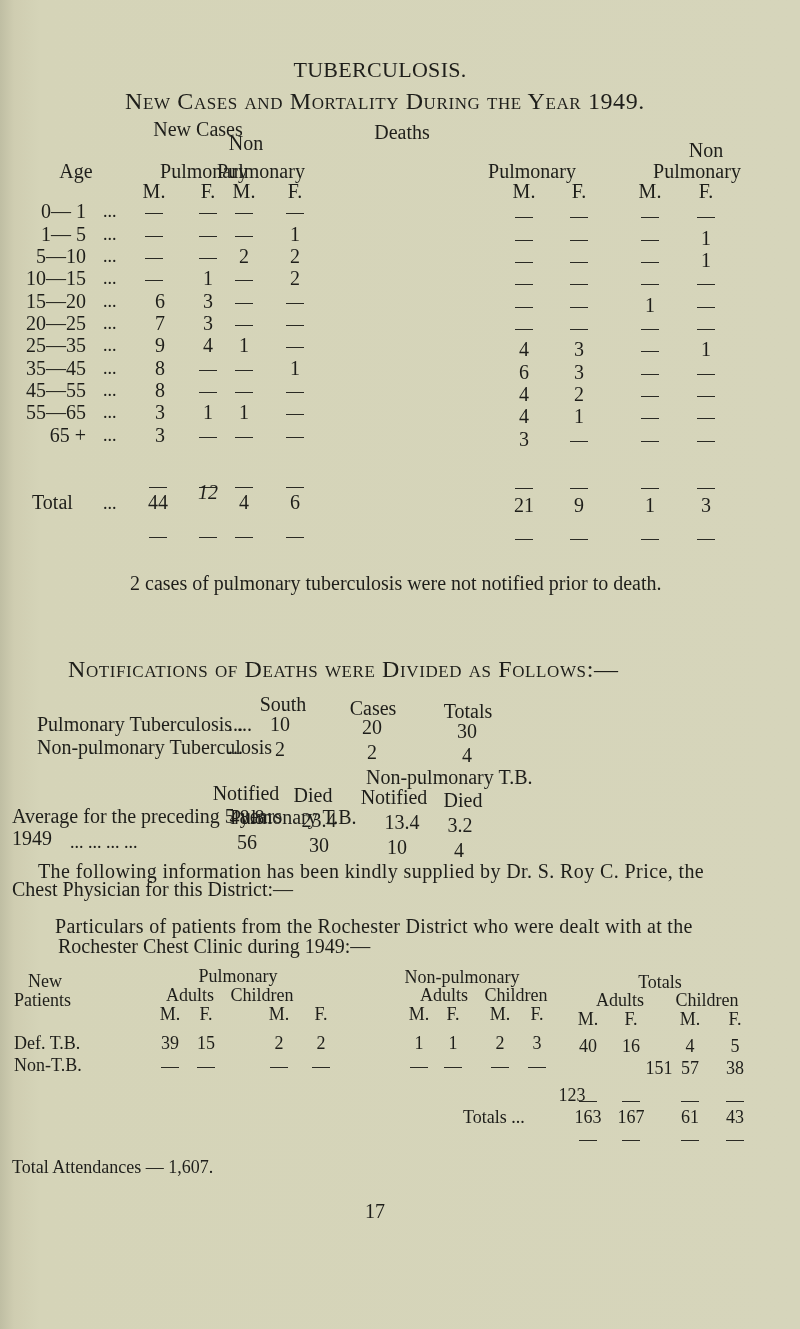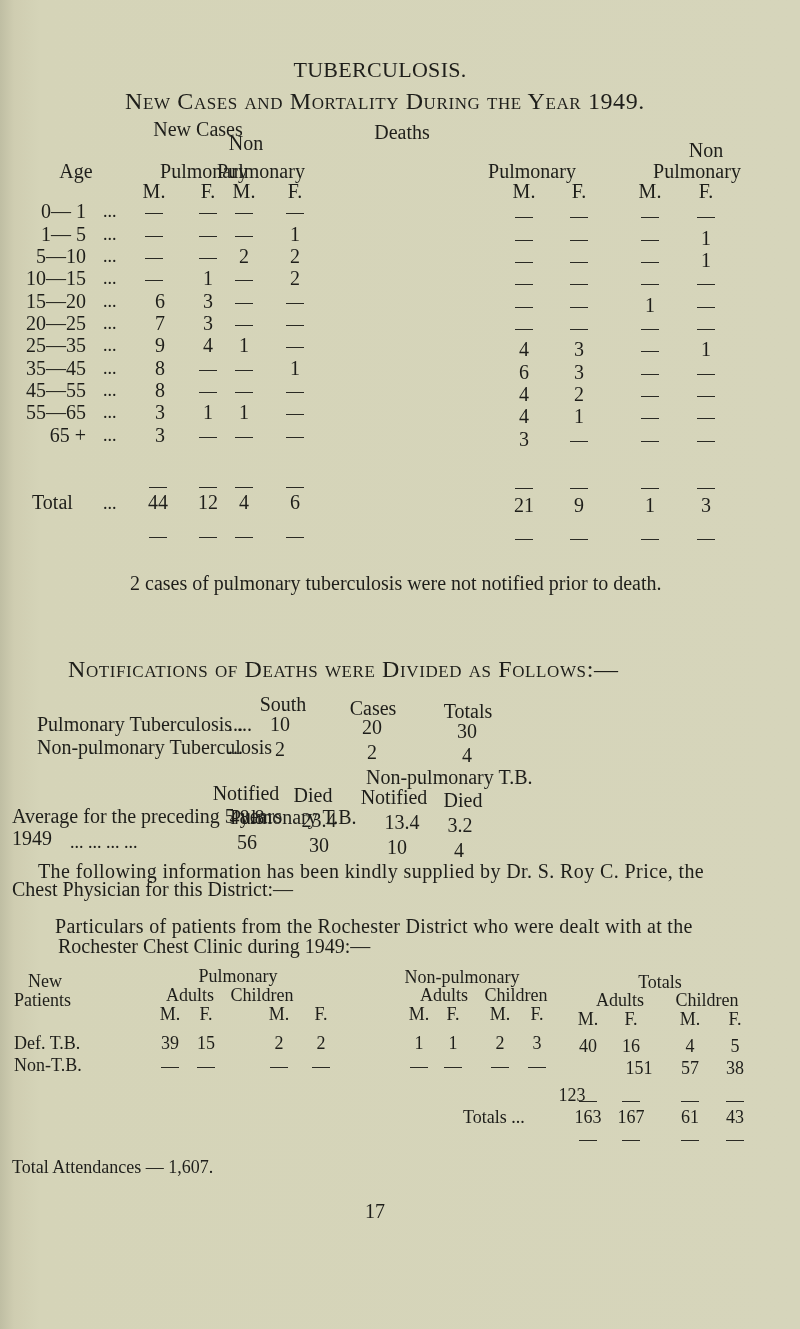--- a/index.html
+++ b/index.html
@@ -168,21 +168,21 @@
     <div class="abs" style="left:515px; top:539px; width:18px; border-top:1.6px solid #2a2a24;"></div>
     <div class="abs" style="left:570px; top:488px; width:18px; border-top:1.6px solid #2a2a24;"></div>
     <div class="abs" style="left:570px; top:539px; width:18px; border-top:1.6px solid #2a2a24;"></div>
     <div class="abs" style="left:641px; top:488px; width:18px; border-top:1.6px solid #2a2a24;"></div>
     <div class="abs" style="left:641px; top:539px; width:18px; border-top:1.6px solid #2a2a24;"></div>
     <div class="abs" style="left:697px; top:488px; width:18px; border-top:1.6px solid #2a2a24;"></div>
     <div class="abs" style="left:697px; top:539px; width:18px; border-top:1.6px solid #2a2a24;"></div>
     <div class="abs t20" style="left:32px; top:491px;">Total</div>
     <div class="abs t18" style="left:103px; top:493px;">...</div>
     <div class="abs t20 c" style="left:158px; top:491px;">44</div>
-    <div class="abs t20 c" style="left:208px; top:491px;">12</div>
+    <div class="abs t20 c" style="left:208px; top:481px;font-style:italic;">12</div>
     <div class="abs t20 c" style="left:244px; top:491px;">4</div>
     <div class="abs t20 c" style="left:295px; top:491px;">6</div>
     <div class="abs t20 c" style="left:524px; top:494px;">21</div>
     <div class="abs t20 c" style="left:579px; top:494px;">9</div>
     <div class="abs t20 c" style="left:650px; top:494px;">1</div>
     <div class="abs t20 c" style="left:706px; top:494px;">3</div>
   </div>
 
 <div class="abs t20" style="left:130px; top:572px;">2 cases of pulmonary tuberculosis were not notified prior to death.</div>
 
@@ -272,21 +272,21 @@
     <div class="abs t18" style="left:14px; top:1055px;">Non-T.B.</div>
     <div class="abs" style="left:161px; top:1067px; width:18px; border-top:1.6px solid #2a2a24;"></div>
     <div class="abs" style="left:197px; top:1067px; width:18px; border-top:1.6px solid #2a2a24;"></div>
     <div class="abs" style="left:270px; top:1067px; width:18px; border-top:1.6px solid #2a2a24;"></div>
     <div class="abs" style="left:312px; top:1067px; width:18px; border-top:1.6px solid #2a2a24;"></div>
     <div class="abs" style="left:410px; top:1067px; width:18px; border-top:1.6px solid #2a2a24;"></div>
     <div class="abs" style="left:444px; top:1067px; width:18px; border-top:1.6px solid #2a2a24;"></div>
     <div class="abs" style="left:491px; top:1067px; width:18px; border-top:1.6px solid #2a2a24;"></div>
     <div class="abs" style="left:528px; top:1067px; width:18px; border-top:1.6px solid #2a2a24;"></div>
     <div class="abs t18 c" style="left:572px; top:1058px;margin-top:27px;">123</div>
-    <div class="abs t18 c" style="left:639px; top:1058px;">151</div>
+    <div class="abs t18 c" style="left:659px; top:1058px;">151</div>
     <div class="abs t18 c" style="left:690px; top:1058px;">57</div>
     <div class="abs t18 c" style="left:735px; top:1058px;">38</div>
     <div class="abs" style="left:579px; top:1101px; width:18px; border-top:1.6px solid #2a2a24;"></div>
     <div class="abs t18 c" style="left:588px; top:1107px;">163</div>
     <div class="abs" style="left:579px; top:1140px; width:18px; border-top:1.6px solid #2a2a24;"></div>
     <div class="abs" style="left:622px; top:1101px; width:18px; border-top:1.6px solid #2a2a24;"></div>
     <div class="abs t18 c" style="left:631px; top:1107px;">167</div>
     <div class="abs" style="left:622px; top:1140px; width:18px; border-top:1.6px solid #2a2a24;"></div>
     <div class="abs" style="left:681px; top:1101px; width:18px; border-top:1.6px solid #2a2a24;"></div>
     <div class="abs t18 c" style="left:690px; top:1107px;">61</div>

